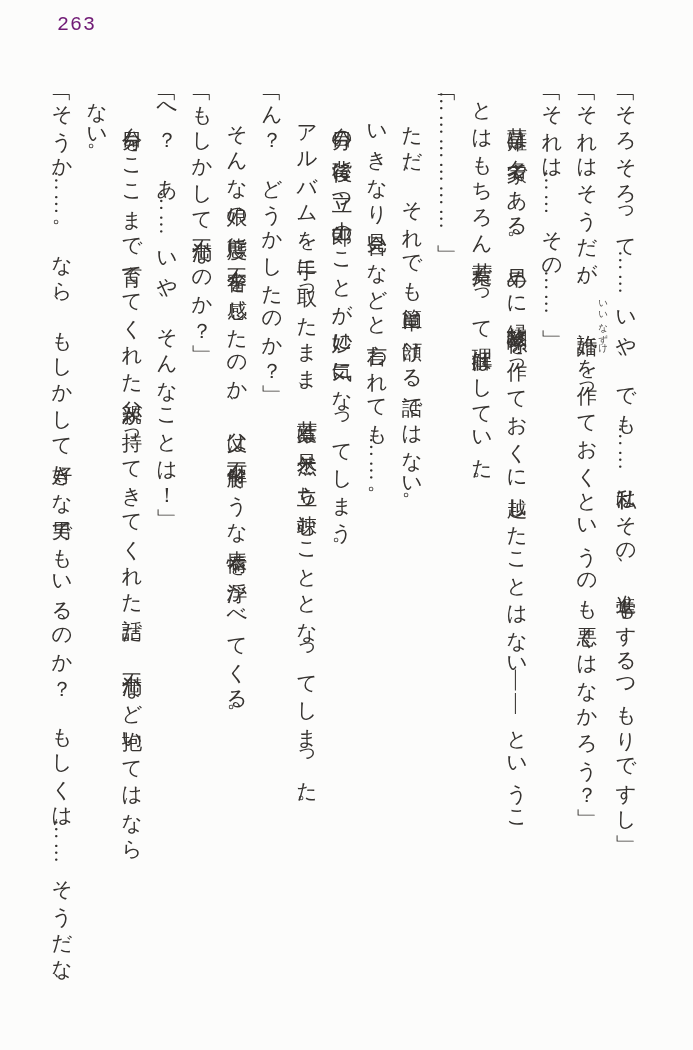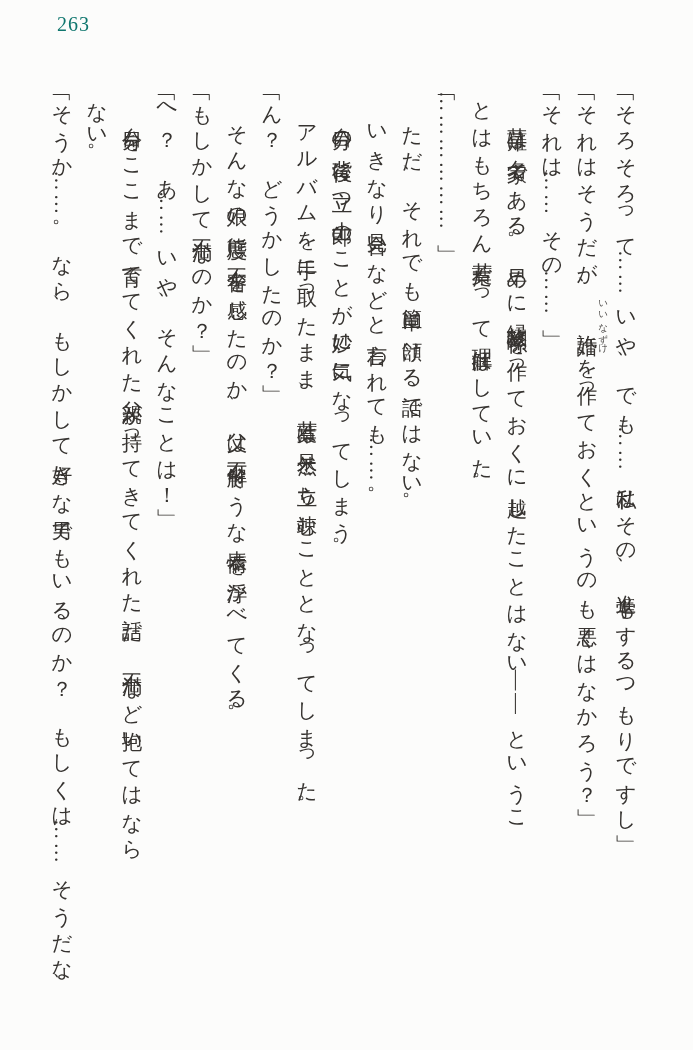--- a/index.html
+++ b/index.html
@@ -47,21 +47,21 @@
   ruby rt {
     font-size: 9.5px;
     letter-spacing: 0;
     color: #4e4c4a;
   }
 </style>
 </head>
 <body>
 
 <div class="page" style="background: rgb(252, 252, 251);">
-  <div class="page-number" style="color: #0f766e;">263</div>
+  <div class="page-number" style="color: #701a75; font-family: Liberation Mono, monospace;">263</div>
   <div class="text-block" style="color: rgb(54, 51, 48);">
       <div class="text-line">「そろそろって……いや、でも……私はその、進学もするつもりですし」</div>
       <div class="text-line">「それはそうだが、<ruby>許婚<rt>いいなずけ</rt></ruby>を作っておくというのも悪くはなかろう？」</div>
       <div class="text-line">「それは……その……」</div>
       <div class="text-line indent">草薙は名家である。早めに縁故関係を作っておくに越したことはない――というこ</div>
       <div class="text-line">とはもちろん若葉だって理解はしていた。</div>
       <div class="text-line">「………………」</div>
       <div class="text-line indent">ただ、それでも簡単に頷ける話ではない。</div>
       <div class="text-line indent">いきなり見合いなどと言われても……。</div>
       <div class="text-line indent">自分の背後に立つ士郎のことが妙に気になってしまう。</div>

